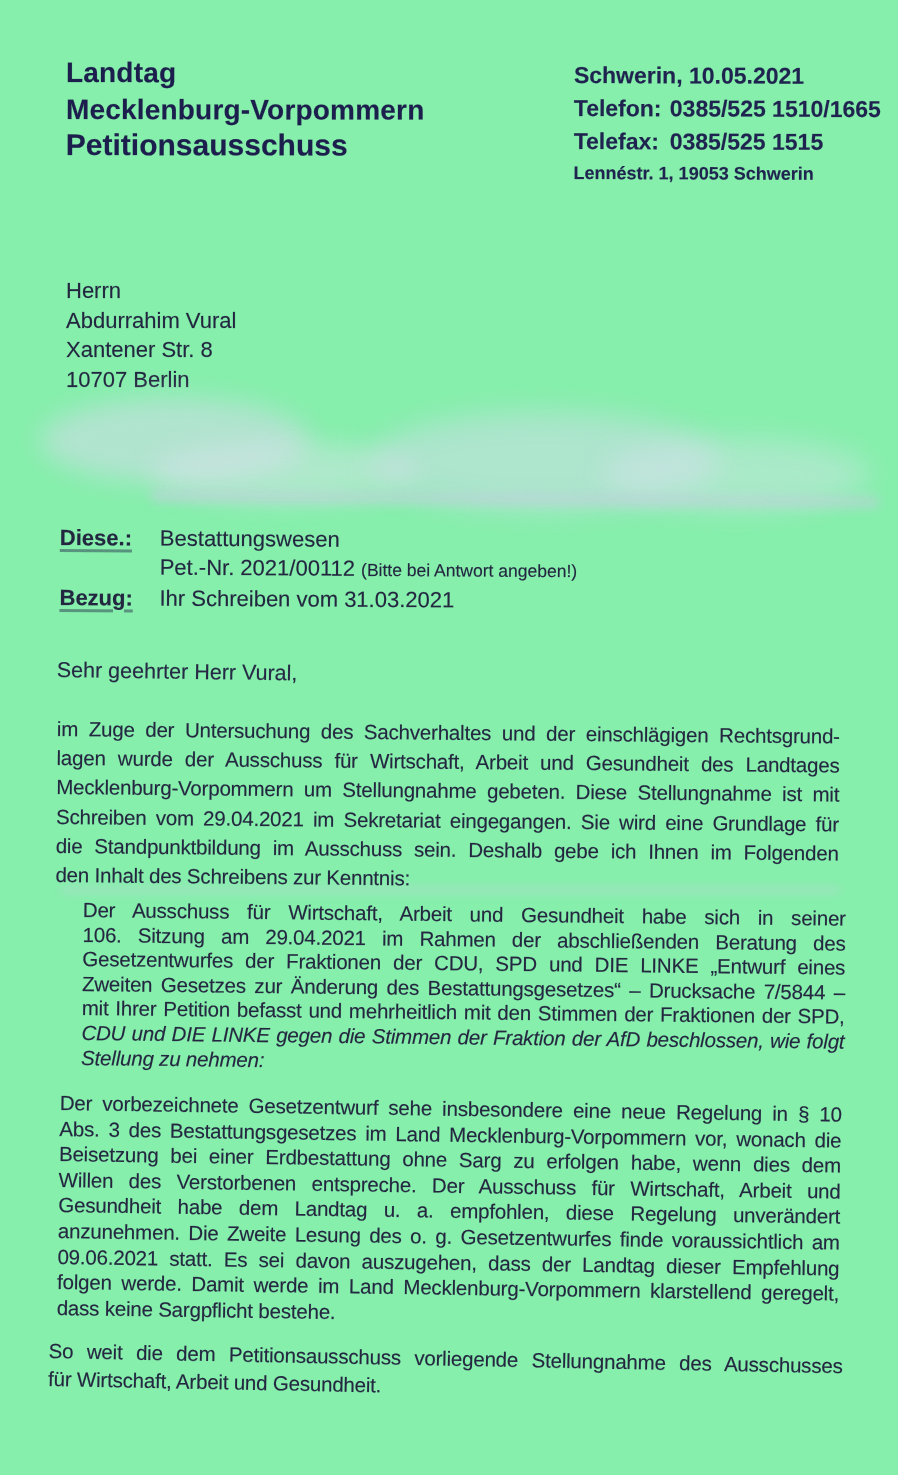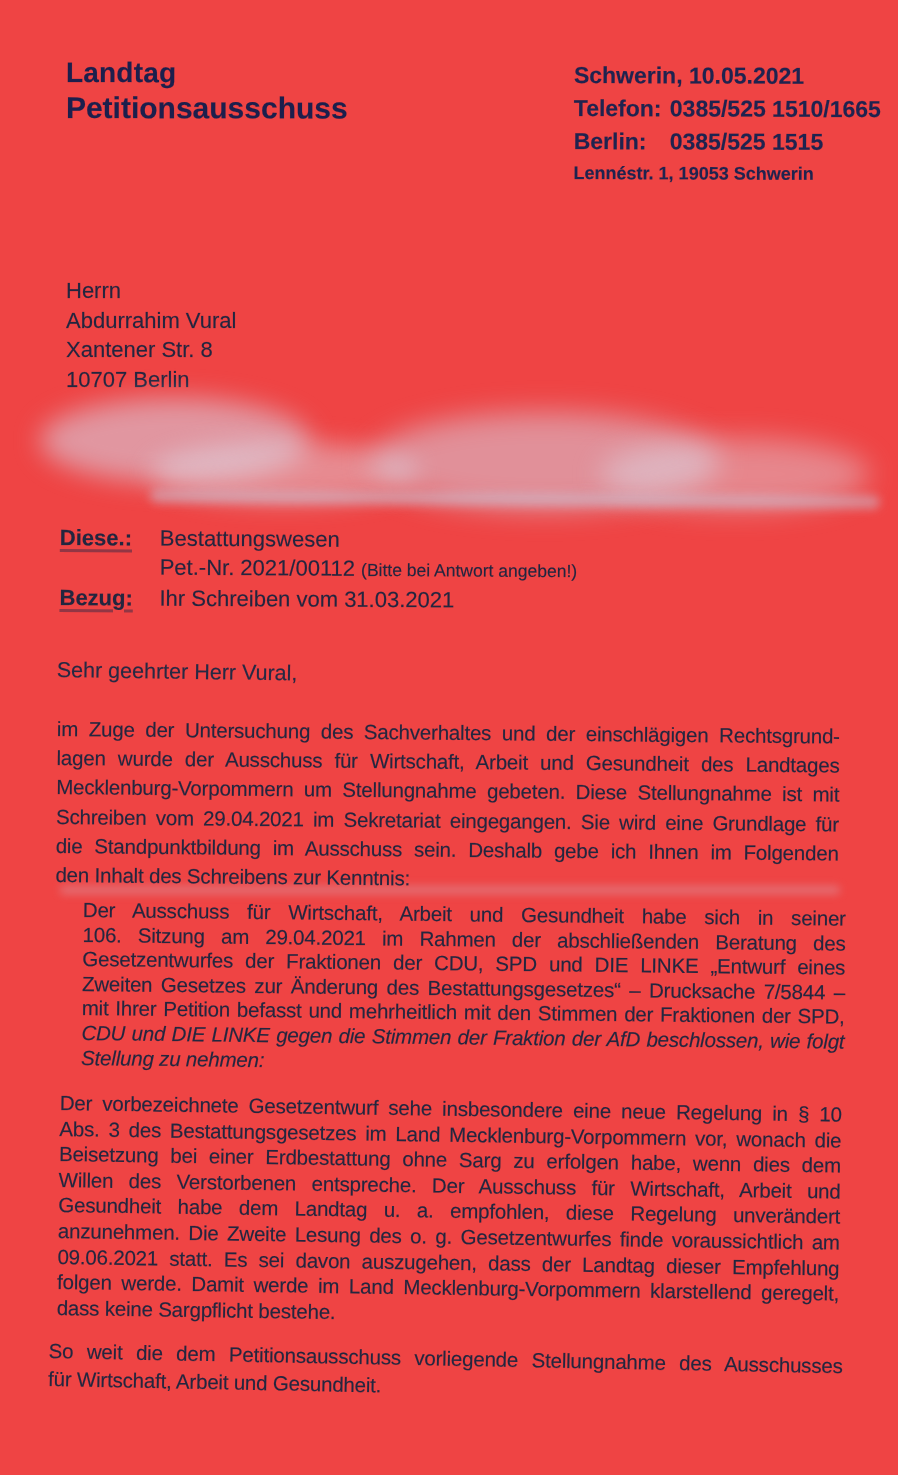--- a/index.html
+++ b/index.html
@@ -1,18 +1,18 @@
 <!DOCTYPE html>
 <html lang="de"><head>
 <meta charset="utf-8">
 <style>
   html,body{margin:0;padding:0;background:#ffffff;}
   .page{
     position:relative;width:898px;height:1475px;margin:0 auto;
-    background:#ef4444;overflow:hidden;
+    background:#86efac;overflow:hidden;
     font-family:"Liberation Sans","DejaVu Sans",sans-serif;
     color:#262a44;
     -webkit-text-stroke:0.3px rgba(34,38,68,.45);
   }
   
   .lh-left{position:absolute;left:66px;top:54px;color:#1c1f4d;transform:rotate(.1deg);transform-origin:left top;}
   .lh-left .big{font-size:28px;font-weight:bold;line-height:37px;letter-spacing:.2px;}
   .lh-left .sub{font-size:30px;font-weight:bold;line-height:28px;margin-top:3px;}
   .lh-right{position:absolute;left:574px;top:58px;color:#1f2350;transform:rotate(.2deg);transform-origin:left top;}
   .lh-right .date{font-size:23px;font-weight:600;line-height:34px;}
@@ -45,31 +45,32 @@
   .p3{left:60px;top:1090px;width:782px;line-height:25.6px;transform:rotate(.85deg);transform-origin:left top;}
   .p4{left:49px;top:1337px;width:794px;line-height:28px;transform:rotate(1.1deg);transform-origin:left top;}
 </style>
 </head>
 <body>
 
 <div class="page">
 
   <div class="lh-left">
     <div class="big">Landtag</div>
+    <div class="big">Mecklenburg-Vorpommern</div>
     <div class="sub">Petitionsausschuss</div>
   </div>
 
   <div class="lh-right">
     <div class="date">Schwerin, 10.05.2021</div>
     <div class="row">
       <span class="lbl">Telefon:</span>
       <span>0385/525 1510/1665</span>
     </div>
     <div class="row">
-      <span class="lbl">Berlin:</span>
+      <span class="lbl">Telefax:</span>
       <span>0385/525 1515</span>
     </div>
     <div class="small">Lennéstr. 1, 19053 Schwerin</div>
   </div>
 
   <div class="recipient">
     <div>Herrn</div>
     <div>Abdurrahim Vural</div>
     <div>Xantener Str. 8</div>
     <div>10707 Berlin</div>

